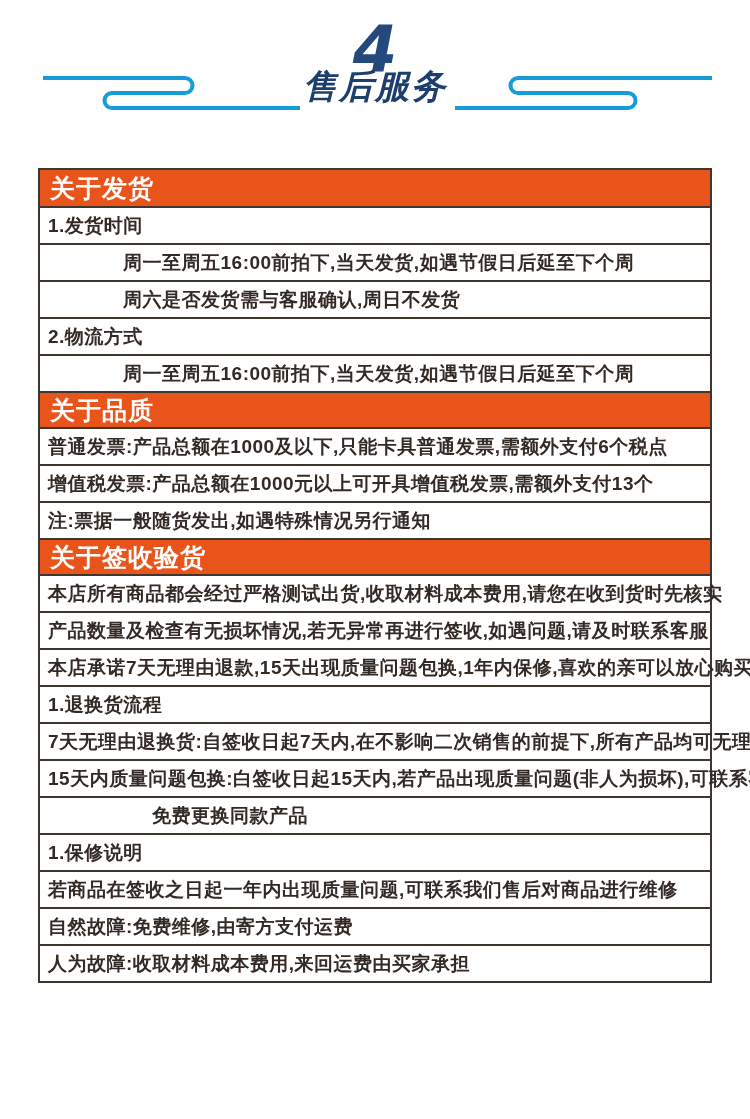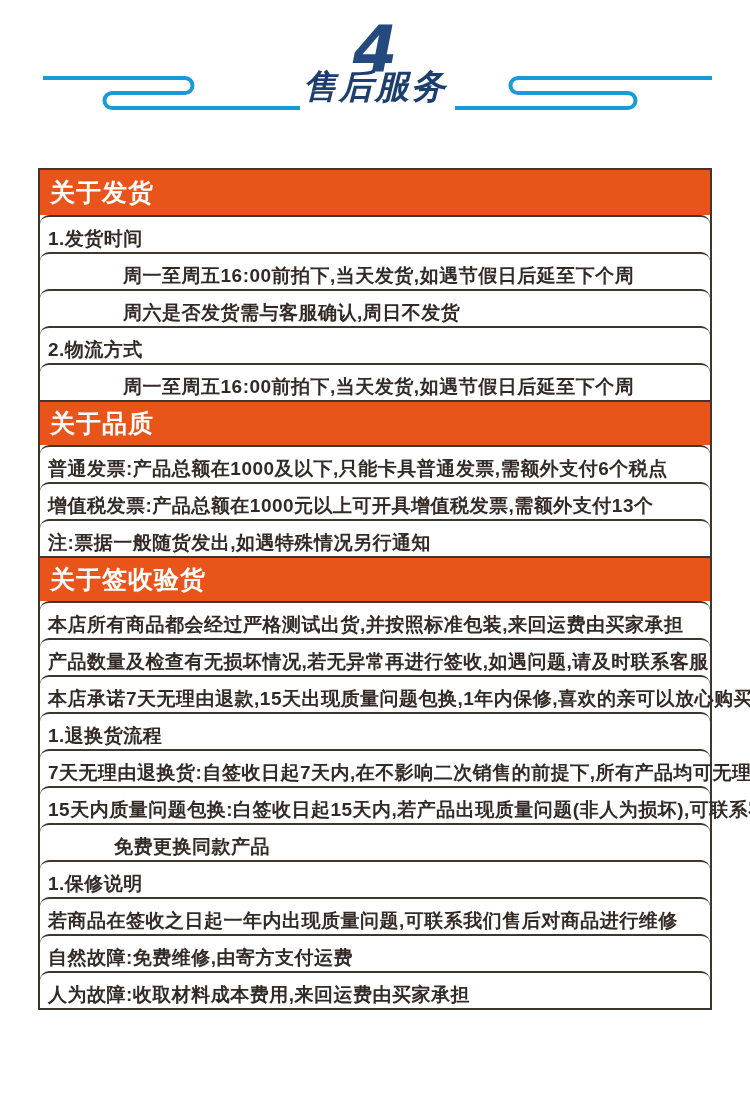--- a/index.html
+++ b/index.html
@@ -47,44 +47,43 @@
   
   .table {
     margin: 0 38px;
     border: 2px solid #3f362e;
     background: #ffffff;
   }
   .table > * + * { border-top: 2px solid #3f362e; }
   .section-header {
     background: #e9541a;
     color: #ffffff;
-    height: 45px;
+    height: 36px;
     display: flex;
     align-items: center;
     padding: 0 10px;
     font-size: 25px;
     font-weight: bold;
     letter-spacing: 1px;
   }
   .table-row {
     background: #ffffff;
     height: 37px;
     display: flex;
-    align-items: flex-end;
+    align-items: center;
     padding: 0 8px;
     font-size: 19px;
     font-weight: bold;
     color: #332a26;
     white-space: nowrap;
     letter-spacing: 0.5px;
-    border-radius: 9px;
   }
   .indent-0 { padding-left: 8px; }
   .indent-1 { padding-left: 83px; }
-  .indent-2 { padding-left: 74px; }
+  .indent-2 { padding-left: 112px; }
 </style>
 </head>
 <body>
 
 <div class="page">
 
   <header class="hero">
     <div class="hero-number">4</div>
 
     <svg class="cloud cloud-left" width="257" height="46" viewBox="0 0 257 46">
@@ -120,21 +119,21 @@
         <span>普通发票:产品总额在1000及以下,只能卡具普通发票,需额外支付6个税点</span>
       </div>
       <div class="table-row indent-0">
         <span>增值税发票:产品总额在1000元以上可开具增值税发票,需额外支付13个</span>
       </div>
       <div class="table-row indent-0">
         <span>注:票据一般随货发出,如遇特殊情况另行通知</span>
       </div>
       <div class="section-header">关于签收验货</div>
       <div class="table-row indent-0">
-        <span>本店所有商品都会经过严格测试出货,并按照标准包装,来回运费由买家承担</span>
+        <span>本店所有商品都会经过严格测试出货,收取材料成本费用,请您在收到货时先核实</span>
       </div>
       <div class="table-row indent-0">
         <span>产品数量及检查有无损坏情况,若无异常再进行签收,如遇问题,请及时联系客服</span>
       </div>
       <div class="table-row indent-0">
         <span>本店承诺7天无理由退款,15天出现质量问题包换,1年内保修,喜欢的亲可以放心购买</span>
       </div>
       <div class="table-row indent-0">
         <span>1.退换货流程</span>
       </div>

